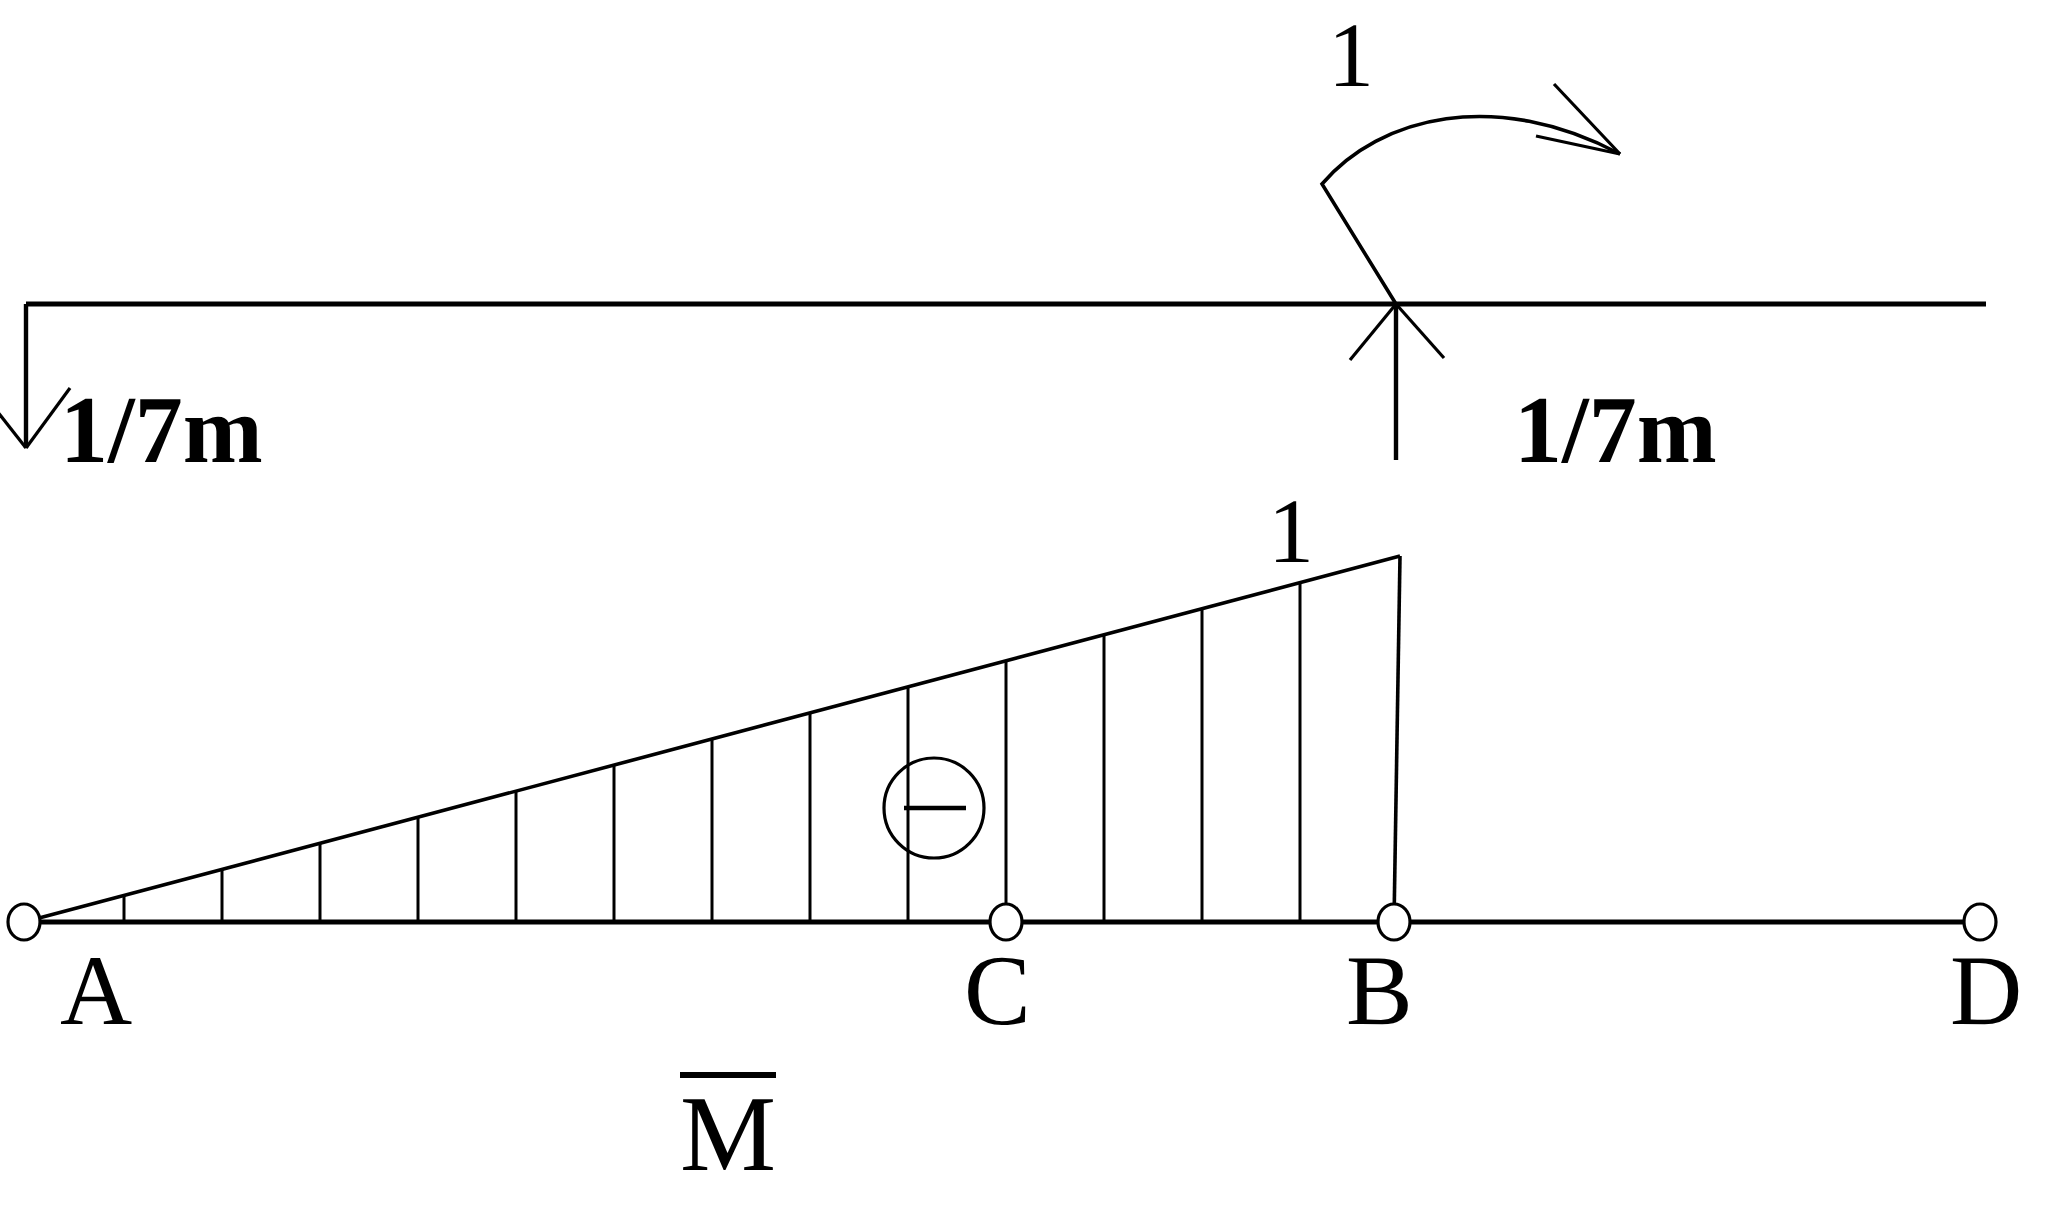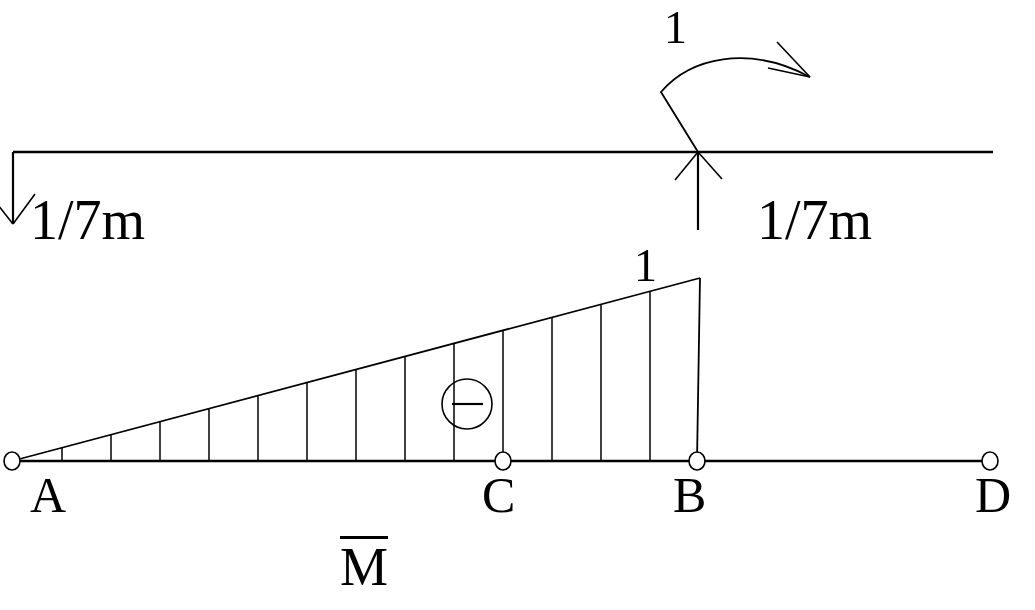--- a/index.html
+++ b/index.html
@@ -29,21 +29,22 @@
     color: #000000;
     font-family: "Liberation Serif", "DejaVu Serif", serif;
     white-space: nowrap;
     line-height: 1;
     user-select: none;
   }
   .lbl-node {
     font-size: 50px;
   }
   .lbl-unit {
-    font-size: 56px;
+    font-size: 48px;
+    font-weight: bold;
   }
   .lbl-one {
     font-size: 46px;
   }
   .lbl-mbar {
     font-size: 54px;
   }
   .overbar {
     display: inline-block;
     border-top: 3px solid #000000;

